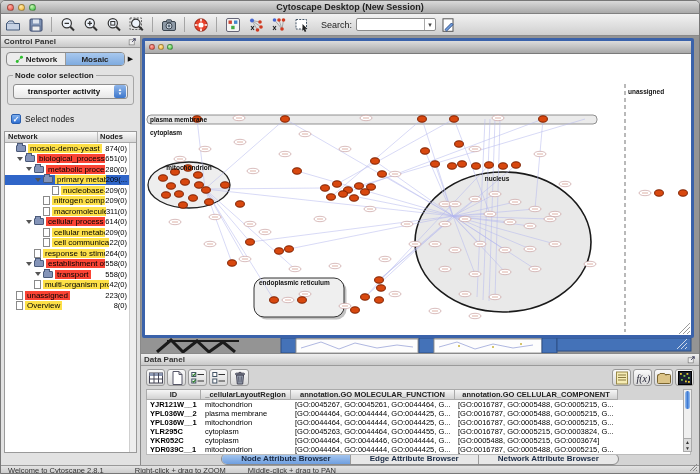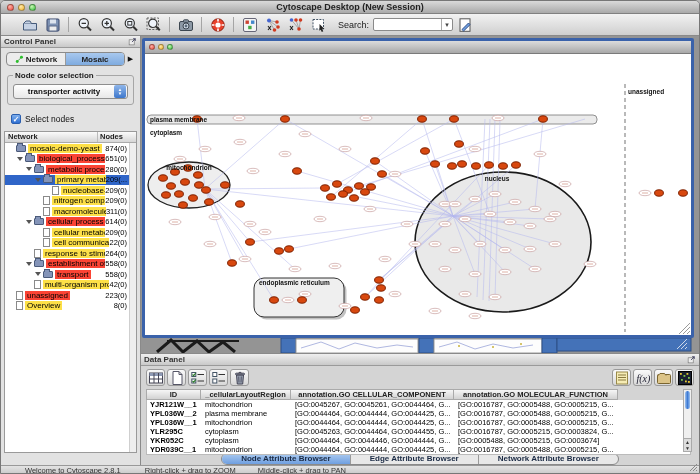--- a/index.html
+++ b/index.html
@@ -10,21 +10,21 @@
   
   .titlebar { height:13px; flex:none; background:linear-gradient(#dadada,#a9a9a9); border-bottom:1px solid #808080; position:relative; display:flex; align-items:center; }
   .lights { position:absolute; left:6px; top:3px; display:flex; gap:4px; }
   .light { width:7px; height:7px; border-radius:50%; border:1px solid rgba(0,0,0,.35); }
   .light.red { background:radial-gradient(circle at 35% 30%,#ffb0a8,#ee4d3c); }
   .light.yellow { background:radial-gradient(circle at 35% 30%,#ffe9a8,#f5b42e); }
   .light.green { background:radial-gradient(circle at 35% 30%,#c9f7b2,#35c13e); }
   .win-title { width:100%; text-align:center; font-size:9px; font-weight:bold; color:#222; }
 
   
-  .toolbar { height:22px; flex:none; background:linear-gradient(#f2f2f2,#cfcfcf); border-bottom:1px solid #8a8a8a; display:flex; align-items:center; padding:0 17px; }
+  .toolbar { height:22px; flex:none; background:linear-gradient(#f2f2f2,#cfcfcf); border-bottom:1px solid #8a8a8a; display:flex; align-items:center; padding:0 0; }
   .tb-btn { width:23px; height:18px; display:flex; align-items:center; justify-content:center; border-radius:3px; }
   .tb-btn svg { display:block; }
   .tb-sep { width:1px; height:15px; background:#a5a5a5; margin:0 4px; flex:none; }
   .search-label { font-size:9px; color:#222; margin:0 4px 0 8px; }
   .search-box { width:80px; height:13px; background:#fff; border:1px solid #8a8a8a; border-radius:2px; display:flex; align-items:center; }
   .search-input { flex:1; border:none; outline:none; font-size:8px; padding:0 2px; min-width:0; background:transparent; }
   .search-caret { width:11px; height:11px; border-left:1px solid #aaa; font-size:7px; color:#444; display:flex; align-items:center; justify-content:center; }
 
   
   .main { flex:none; height:429px; display:flex; }
@@ -96,22 +96,22 @@
   .dp-thumb { margin:1px; height:18px; border-radius:4px; background:linear-gradient(90deg,#9cc2f0,#3f7bd4,#9cc2f0); }
   .dp-arrows { margin-top:auto; font-size:5px; text-align:center; color:#333; line-height:6px; background:#ddd; border-top:1px solid #aaa; }
   .dp-tabs { height:13px; flex:none; display:flex; justify-content:center; align-items:center; }
   .dp-tabpill { display:flex; height:12px; border:1px solid #8a8a8a; border-radius:6px; overflow:hidden; background:#e8e8e8; }
   .dp-tab { padding:0 19px; font-size:8px; font-weight:bold; color:#1a2a44; display:flex; align-items:center; border-right:1px solid #9a9a9a; }
   .dp-tab:last-child { border-right:none; }
   .dp-tab.active { background:linear-gradient(#a9c9ef,#6f9fe0); }
 
   
   .statusbar { height:10px; flex:none; background:linear-gradient(#e3e3e3,#c7c7c7); border-top:1px solid #999; display:flex; align-items:center; font-size:7.5px; color:#333; position:relative; }
-  .sb-welcome { margin-left:24px; }
-  .sb-zoom { margin-left:24px; }
+  .sb-welcome { margin-left:7px; }
+  .sb-zoom { margin-left:31px; }
   .sb-pan { margin-left:22px; }
   .sb-grip { position:absolute; right:1px; bottom:1px; }
 
   .float-icon svg { display:block; }
 </style>
 </head>
 <body>
 
 <div class="app">
 
@@ -752,22 +752,22 @@
                   <rect x="8" y="10.5" width="1.8" height="1.8" fill="#e8c832"></rect>
                   <rect x="11" y="11" width="1.8" height="1.8" fill="#e8c832"></rect>
                 </svg>
               </span>
             </span>
         </div>
         <div class="dp-table">
           <div class="dpt-header">
             <span class="dpt-h c0">ID</span>
             <span class="dpt-h c1">_cellularLayoutRegion</span>
+            <span class="dpt-h c3">annotation.GO MOLECULAR_FUNCTION</span>
             <span class="dpt-h c2">annotation.GO CELLULAR_COMPONENT</span>
-            <span class="dpt-h c3">annotation.GO MOLECULAR_FUNCTION</span>
           </div>
           <div class="dpt-rows" id="dp-rows">
               <div class="dpt-row">
                 <span class="dpt-c c0">YJR121W__1</span>
                 <span class="dpt-c c1">mitochondrion</span>
                 <span class="dpt-c c2">[GO:0045267, GO:0045261, GO:0044464, G...</span>
                 <span class="dpt-c c3">[GO:0016787, GO:0005488, GO:0005215, G...</span>
               </div>
               <div class="dpt-row">
                 <span class="dpt-c c0">YPL036W__2</span>

